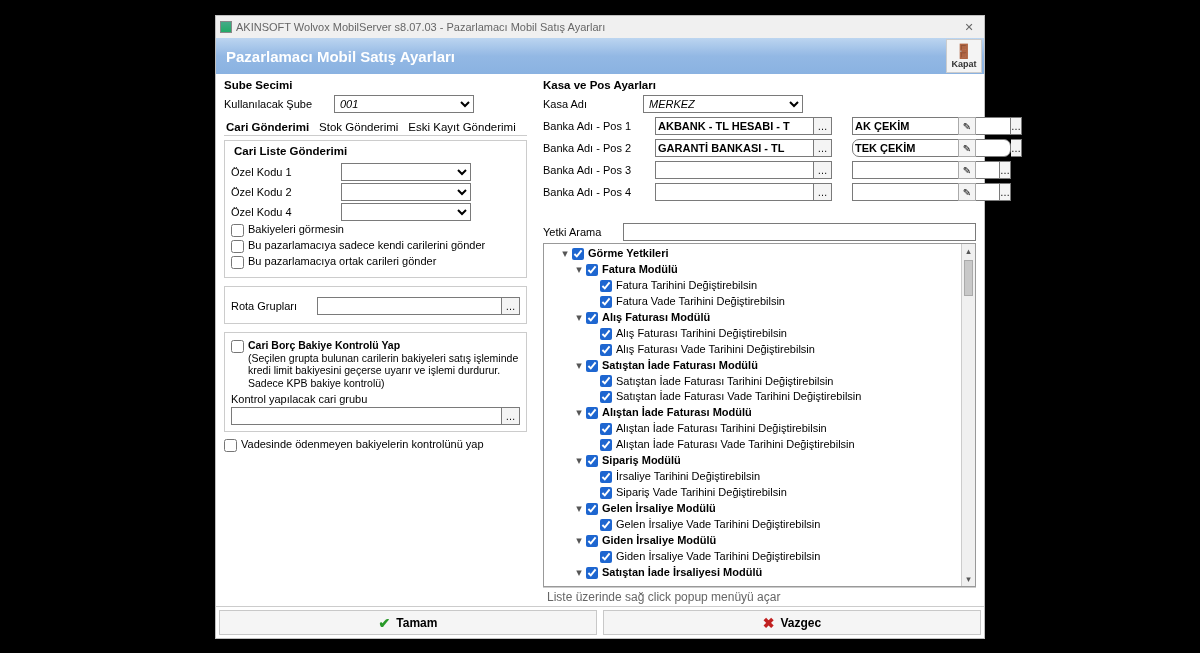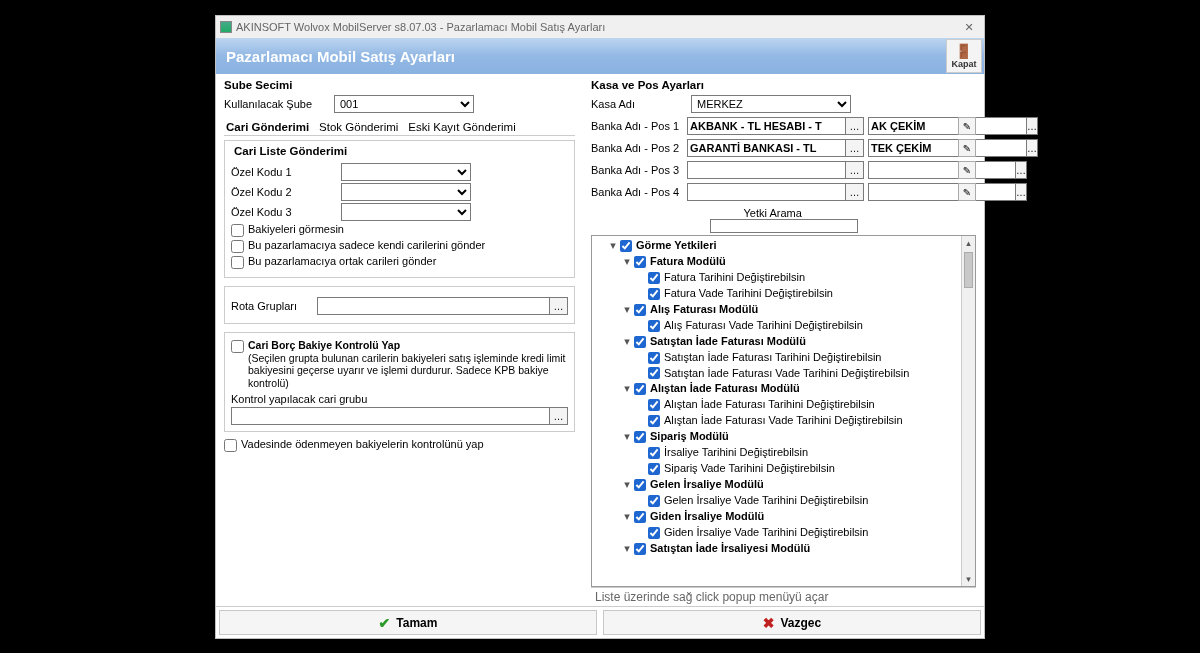--- a/index.html
+++ b/index.html
@@ -19,35 +19,35 @@
                font-size:9px; color:#333; margin-top:-1px; margin-right:-8px;}
   .kapat-btn .ico{font-size:14px;color:#c97a2a;}
   .body-area{flex:1; display:flex; flex-direction:row; min-height:0;}
   .col{flex:1; padding:4px 8px 0 8px; font-size:11px; color:#000; display:flex; flex-direction:column; min-height:0;}
   .col:first-child{border-right:0;}
   .section-title{font-weight:600; font-size:11.5px; margin:1px 0 2px 0;}
   .row{display:flex; align-items:center; margin:2px 0;}
   .row label.lbl{width:110px; font-size:11px;}
   .row label.lbl2{width:100px; font-size:11px;}
   select,input[type=text]{height:18px; font-size:11px; border:1px solid #7a7a7a; background:#fff;}
-  select{padding:0 1px;}
+  select{padding:0 1px;font-style:italic;}
   input[type=text]{padding:0 2px;}
   .tabs{display:flex; gap:6px; border-bottom:1px solid #ccc; margin-top:4px;}
   .tab{font-size:11.5px; padding:2px 2px; cursor:default;}
   .tab.active{font-weight:600;}
   .group{border:1px solid #ccc; margin:4px 0; padding:4px 6px 6px 6px;}
   .group-title{font-size:11.5px; font-weight:600; margin:-10px 0 4px 0; background:#fff; display:inline-block; padding:0 3px;}
   .chk{display:flex; align-items:flex-start; gap:4px; margin:2px 0; font-size:11px;}
   .chk input{margin:1px 0 0 0;}
   .small-note{font-size:10.5px; line-height:1.2;}
   .browse-input{display:flex; flex:1;}
   .browse-input input{flex:1;}
   .browse-btn{width:18px;height:18px;border:1px solid #7a7a7a;border-left:0;
               display:flex;align-items:center;justify-content:center;font-size:10px;background:#f4f4f4;}
-  .pos-row{display:flex; align-items:center; gap:4px; margin:2px 0;}
+  .pos-row{display:flex; align-items:center; gap:20px; margin:2px 0;}
   .pos-row .lbl{width:92px; font-size:11px;}
   .pos-row .f1{flex:1; display:flex;}
   .pos-row .f2{width:86px; display:flex;}
   .edit-btn{width:18px;height:18px;border:1px solid #aaa;background:#f4f4f4;
             display:flex;align-items:center;justify-content:center;font-size:10px;}
   .tree-wrap{flex:1; border:1px solid #999; overflow:auto; background:#fff; min-height:0; position:relative;}
   .tree{font-size:11px; padding:2px 2px 2px 2px; line-height:1.45;}
   .tree ul{list-style:none; margin:0; padding-left:14px;}
   .tree li{white-space:nowrap;}
   .tree .node{display:flex; align-items:center; gap:2px;}
@@ -107,21 +107,21 @@
         <div class="group-title">Cari Liste Gönderimi</div>
         <div class="row">
             <label class="lbl">Özel Kodu 1</label>
             <select style="width:130px"></select>
           </div>
         <div class="row">
             <label class="lbl">Özel Kodu 2</label>
             <select style="width:130px"></select>
           </div>
         <div class="row">
-            <label class="lbl">Özel Kodu 3</label>
+            <label class="lbl">Özel Kodu 4</label>
             <select style="width:130px"></select>
           </div>
         <div class="chk">
             <input type="checkbox" style="">
             <span>Bakiyeleri görmesin</span>
           </div>
         <div class="chk">
             <input type="checkbox" style="">
             <span>Bu pazarlamacıya sadece kendi carilerini gönder</span>
           </div>
@@ -181,21 +181,21 @@
           </div>
         <div class="edit-btn">✎</div>
       </div>
       <div class="pos-row">
         <span class="lbl">Banka Adı - Pos 2</span>
         <div class="f1">
             <input type="text" style="flex: 1 1 0%; font-weight: 700;" value="GARANTİ BANKASI - TL">
             <div class="browse-btn">…</div>
           </div>
         <div class="f2">
-            <input type="text" style="flex: 1 1 0%; font-weight: 600;" value="TEK ÇEKİM">
+            <input type="text" style="flex: 1 1 0%; font-weight: 600; border-radius: 7px;" value="TEK ÇEKİM">
             <div class="browse-btn">…</div>
           </div>
         <div class="edit-btn">✎</div>
       </div>
       <div class="pos-row">
         <span class="lbl">Banka Adı - Pos 3</span>
         <div class="f1">
             <input type="text" style="flex: 1 1 0%;">
             <div class="browse-btn">…</div>
           </div>
@@ -211,21 +211,21 @@
             <input type="text" style="flex: 1 1 0%;">
             <div class="browse-btn">…</div>
           </div>
         <div class="f2">
             <input type="text" style="flex: 1 1 0%;">
             <div class="browse-btn">…</div>
           </div>
         <div class="edit-btn">✎</div>
       </div>
 
-      <div class="row" style="margin-top:4px;flex-direction:column;">
+      <div class="row" style="margin-top:20px;">
         <label class="lbl2" style="width:80px">Yetki Arama</label>
         <input type="text" style="flex: 1 1 0%;">
       </div>
 
       <div class="tree-wrap">
         <div class="tree">
           <ul>
             <li>
                 <div class="node">
                   <span class="tw">▾</span>
@@ -256,20 +256,27 @@
                       </li>
                   </ul>
                   </li>
                 <li>
                     <div class="node">
                       <span class="tw">▾</span>
                       <input type="checkbox" checked="" style="">
                       <span class="bold">Alış Faturası Modülü</span>
                     </div>
                   <ul>
+                    <li>
+                        <div class="node">
+                          <span class="tw"></span>
+                          <input type="checkbox" checked="" style="">
+                          <span>Alış Faturası Tarihini Değiştirebilsin</span>
+                        </div>
+                      </li>
                     <li>
                         <div class="node">
                           <span class="tw"></span>
                           <input type="checkbox" checked="" style="">
                           <span>Alış Faturası Vade Tarihini Değiştirebilsin</span>
                         </div>
                       </li>
                   </ul>
                   </li>
                 <li>

